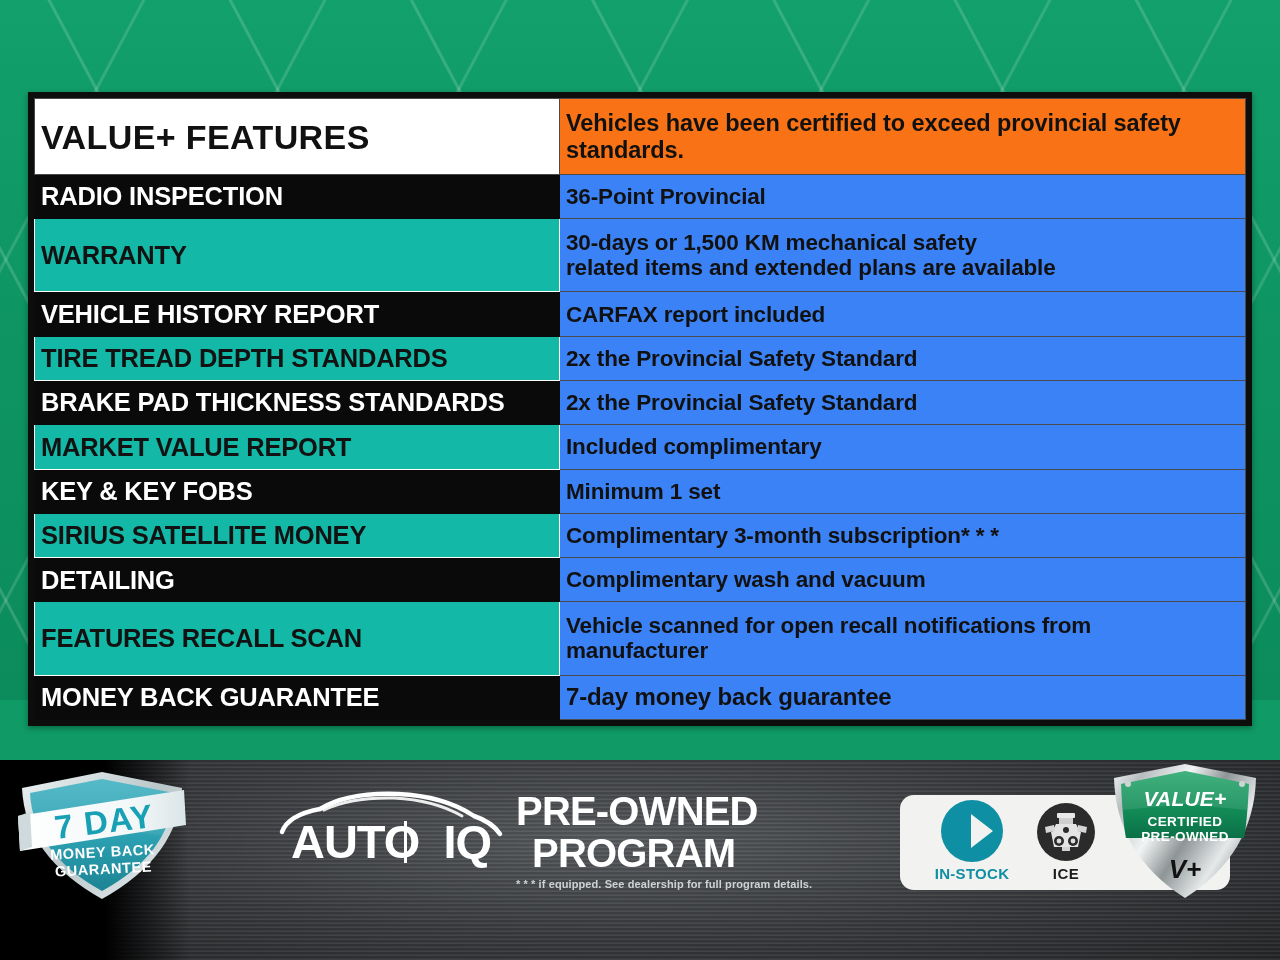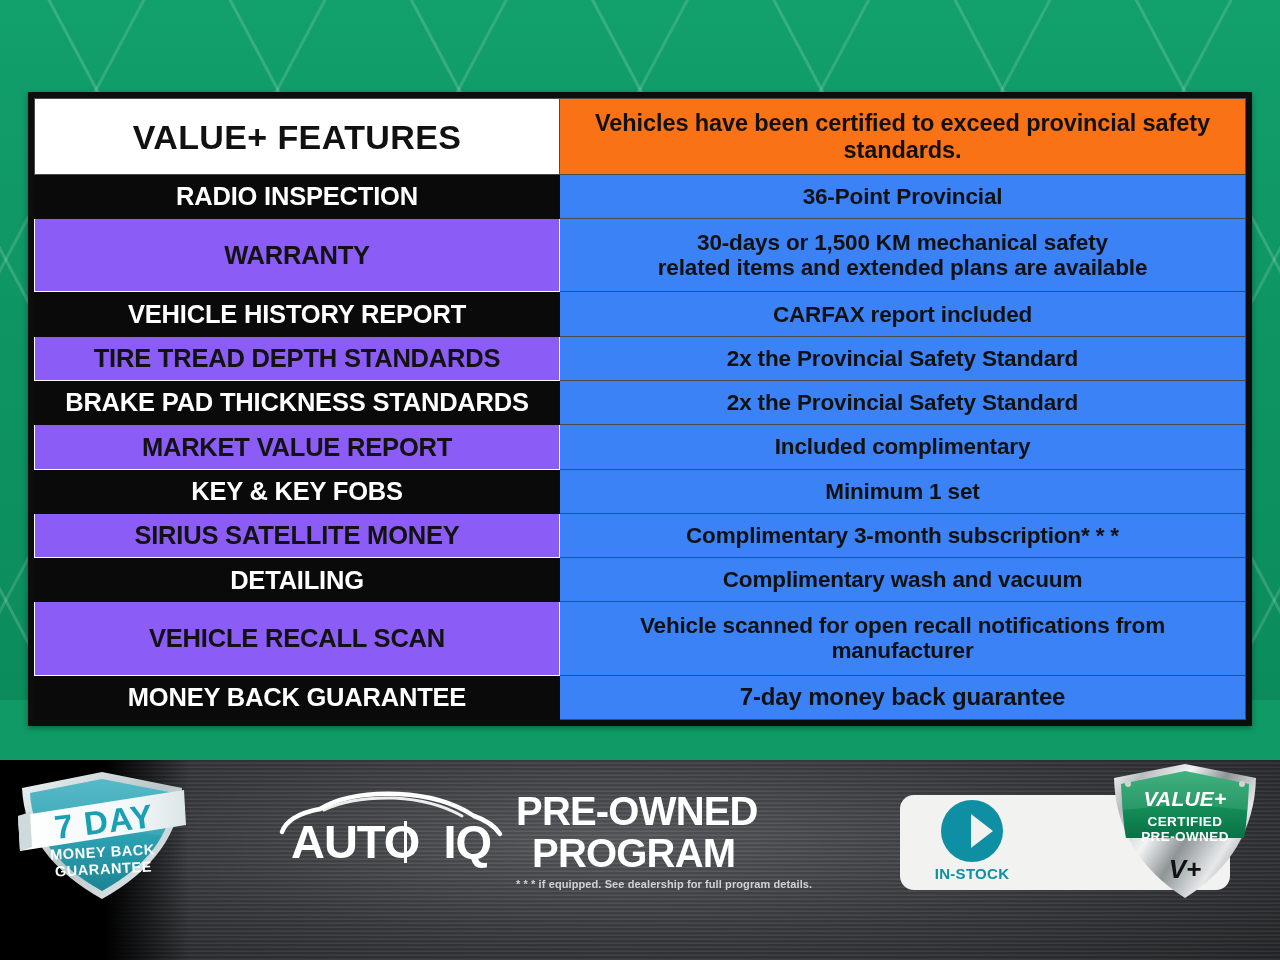--- a/index.html
+++ b/index.html
@@ -35,34 +35,34 @@
   .tbl{
     width:100%;height:100%;
     border-collapse:collapse;
     table-layout:fixed;
     background:#fff;
   }
   .tbl td{
     border:1px solid #4a4a4a;
     padding:2px 6px;
     vertical-align:middle;
-    text-align:center;
+    text-align:left;
     line-height:1.12;
   }
 
   
   .c-left{
     width:512px;
     font-weight:bold;
     font-size:25.5px;
     letter-spacing:-0.2px;
     font-stretch:condensed;
   }
   .c-left.dark{background:#0a0a0a;color:#ffffff;border-color:#0a0a0a;}
-  .c-left.light{background:#8b5cf6;color:#121212;border-color:#ffffff;}
+  .c-left.light{background:#14b8a6;color:#121212;border-color:#ffffff;}
 
   
   .c-right{
     background:#3b82f6;color:#111111;
     font-size:22.5px;
     font-weight:600;
     letter-spacing:-0.15px;
   }
   .c-right.strong{font-weight:bold;font-size:24px;}
 
@@ -212,21 +212,21 @@
           </tr>
           <tr>
             <td class="c-left light">SIRIUS SATELLITE MONEY</td>
             <td class="c-right">Complimentary 3-month subscription* * *</td>
           </tr>
           <tr>
             <td class="c-left dark">DETAILING</td>
             <td class="c-right">Complimentary wash and vacuum</td>
           </tr>
           <tr>
-            <td class="c-left light">VEHICLE RECALL SCAN</td>
+            <td class="c-left light">FEATURES RECALL SCAN</td>
             <td class="c-right">Vehicle scanned for open recall notifications from manufacturer</td>
           </tr>
           <tr>
             <td class="c-left dark">MONEY BACK GUARANTEE</td>
             <td class="c-right strong">7-day money back guarantee</td>
           </tr>
         </tbody>
     </table>
   </div>
 
@@ -285,20 +285,39 @@
     <div class="arrow-circ">
       <div class="arrow-glyph">
         <svg width="46" height="40" viewBox="0 0 46 40">
           <path d="M2 14 H22 V3 L44 20 L22 37 V26 H2 Z" fill="#f2f2f0"></path>
         </svg>
       </div>
     </div>
     <div class="lbl">IN-STOCK</div>
   </div>
 
+  <div class="badge-ice">
+    <div class="ice-circ">
+      <svg width="58" height="58" viewBox="0 0 58 58">
+        <rect x="20" y="10" width="18" height="5" rx="1" fill="#e8e8e8"></rect>
+        <rect x="22" y="15" width="14" height="6" fill="#cfcfcf"></rect>
+        <path d="M19 21 H39 L43 29 H15 Z" fill="#e4e4e4"></path>
+        <path d="M8 24 L17 22 L18 28 L9 30 Z" fill="#d6d6d6"></path>
+        <path d="M50 24 L41 22 L40 28 L49 30 Z" fill="#d6d6d6"></path>
+        <path d="M14 29 H44 L41 44 H17 Z" fill="#e4e4e4"></path>
+        <circle cx="22" cy="38" r="5" fill="#2b2b2b"></circle>
+        <circle cx="22" cy="38" r="2.4" fill="#dcdcdc"></circle>
+        <circle cx="36" cy="38" r="5" fill="#2b2b2b"></circle>
+        <circle cx="36" cy="38" r="2.4" fill="#dcdcdc"></circle>
+        <circle cx="29" cy="27" r="3" fill="#2b2b2b"></circle>
+        <rect x="25" y="44" width="8" height="4" fill="#d2d2d2"></rect>
+      </svg>
+    </div>
+    <div class="lbl">ICE</div>
+  </div>
 
   <div class="vshield">
     <svg width="150" height="140" viewBox="0 0 150 140">
       <defs>
         <linearGradient id="chrome" x1="0" y1="0" x2="1" y2="0.6">
           <stop offset="0%" stop-color="#f6f8f8"></stop>
           <stop offset="18%" stop-color="#b7bdbf"></stop>
           <stop offset="42%" stop-color="#f2f4f4"></stop>
           <stop offset="62%" stop-color="#8e9597"></stop>
           <stop offset="85%" stop-color="#e6e9ea"></stop>

